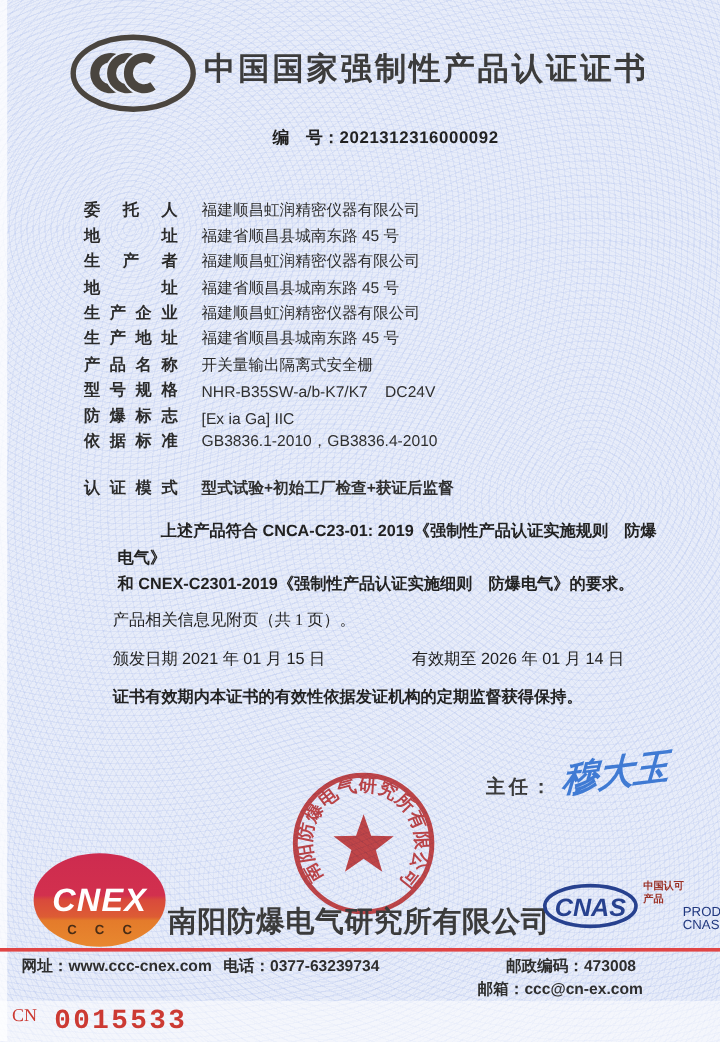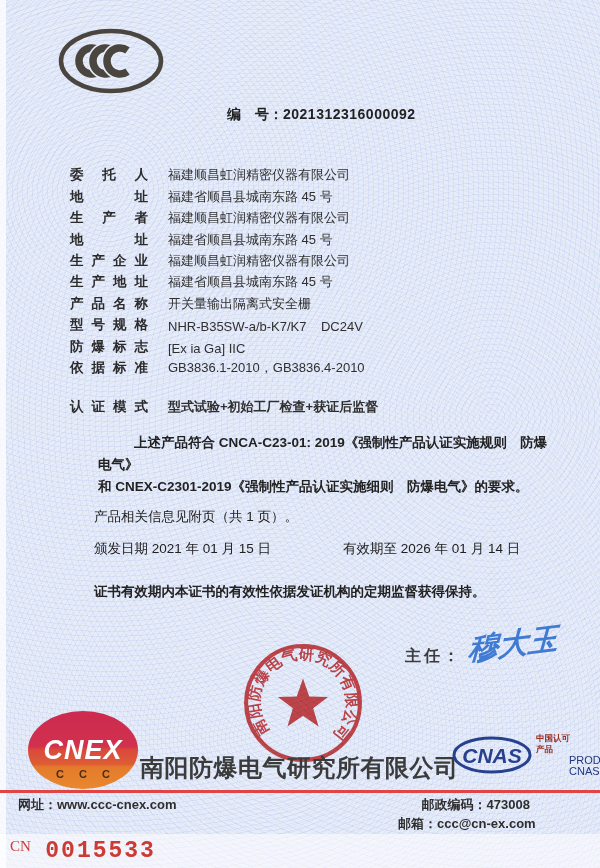--- a/index.html
+++ b/index.html
@@ -26,25 +26,25 @@
   .row{display:flex;align-items:flex-end;height:21.4px;}
   .lbl{width:78px;flex:0 0 78px;font-weight:bold;font-size:13.5px;color:#2b2b2b;
     text-align:justify;text-align-last:justify;}
   .val{padding-left:20px;font-size:13px;color:#2f2f2f;white-space:pre-wrap;}
   .row.mode{margin-top:18px;}
   .row.mode .val{font-weight:bold;}
 
   .paragraphs{position:absolute;left:58px;top:432px;width:494px;font-size:13.5px;line-height:22px;color:#222;}
   .p-line{font-weight:600;margin-left:40px;}
   .indent{text-indent:36px;}
-  .attach{margin-top:8px;font-weight:500;}
+  .attach{margin-top:8px;font-weight:500;font-family:Liberation Serif, serif;}
   .dates{margin-top:10px;display:flex;font-weight:500;}
   .dates .issue{text-indent:36px;}
   .dates .valid{margin-left:72px;}
-  .note{margin-top:22px;font-weight:bold;text-indent:36px;font-family:Liberation Mono, monospace;}
+  .note{margin-top:10px;font-weight:bold;text-indent:36px;}
 
   .director{position:absolute;left:405px;top:646px;font-size:16px;font-weight:bold;
     color:#3b3b3b;letter-spacing:3px;}
   .signature{position:absolute;left:468px;top:624px;font-size:30px;color:#2f6fd0;
     font-weight:bold;font-style:italic;transform:rotate(-7deg) skewX(-10deg);opacity:.9;white-space:nowrap;}
 
   .stamp{position:absolute;left:241px;top:641px;mix-blend-mode:multiply;opacity:.92;}
 
   .cnex-logo{position:absolute;left:26px;top:709px;}
   .org-name{position:absolute;left:140px;top:752px;font-size:24px;font-weight:600;
@@ -80,20 +80,21 @@
     <svg width="108" height="68" viewBox="0 0 108 68">
       <ellipse cx="54" cy="34" rx="50" ry="30" fill="none" stroke="#4a453f" stroke-width="4.5"></ellipse>
       <path d="M 42.5 23.4 A 13 13 0 1 0 42.5 44.6" fill="none" stroke="#4a453f" stroke-width="7.5"></path>
       <path d="M 56.5 23.4 A 13 13 0 1 0 56.5 44.6" fill="none" stroke="#e7ecf9" stroke-width="11"></path>
       <path d="M 56.5 23.4 A 13 13 0 1 0 56.5 44.6" fill="none" stroke="#4a453f" stroke-width="7.5"></path>
       <path d="M 70.5 23.4 A 13 13 0 1 0 70.5 44.6" fill="none" stroke="#e7ecf9" stroke-width="11"></path>
       <path d="M 70.5 23.4 A 13 13 0 1 0 70.5 44.6" fill="none" stroke="#4a453f" stroke-width="7.5"></path>
     </svg>
   </div>
 
+  <div class="cert-title">中国国家强制性产品认证证书</div>
 
   <div class="cert-no">
     <span>编　号：</span><span class="num">2021312316000092</span>
   </div>
 
   <div class="info">
     <div class="row">
       <span class="lbl">委 托 人</span>
       <span class="val">福建顺昌虹润精密仪器有限公司</span>
     </div>
@@ -201,20 +202,23 @@
 
   <div class="red-rule"></div>
 
   <div class="footer">
     <div class="f-col f-web">
       <div>
         <span>网址：</span><span>www.ccc-cnex.com</span>
       </div>
     </div>
     <div class="f-col f-mid">
+      <div>
+        <span>电话：</span><span>0377-63239734</span>
+      </div>
     </div>
     <div class="f-col f-right">
       <div>
         <span>邮政编码：</span><span>473008</span>
       </div>
       <div>
         <span>邮箱：</span><span>ccc@cn-ex.com</span>
       </div>
     </div>
   </div>

